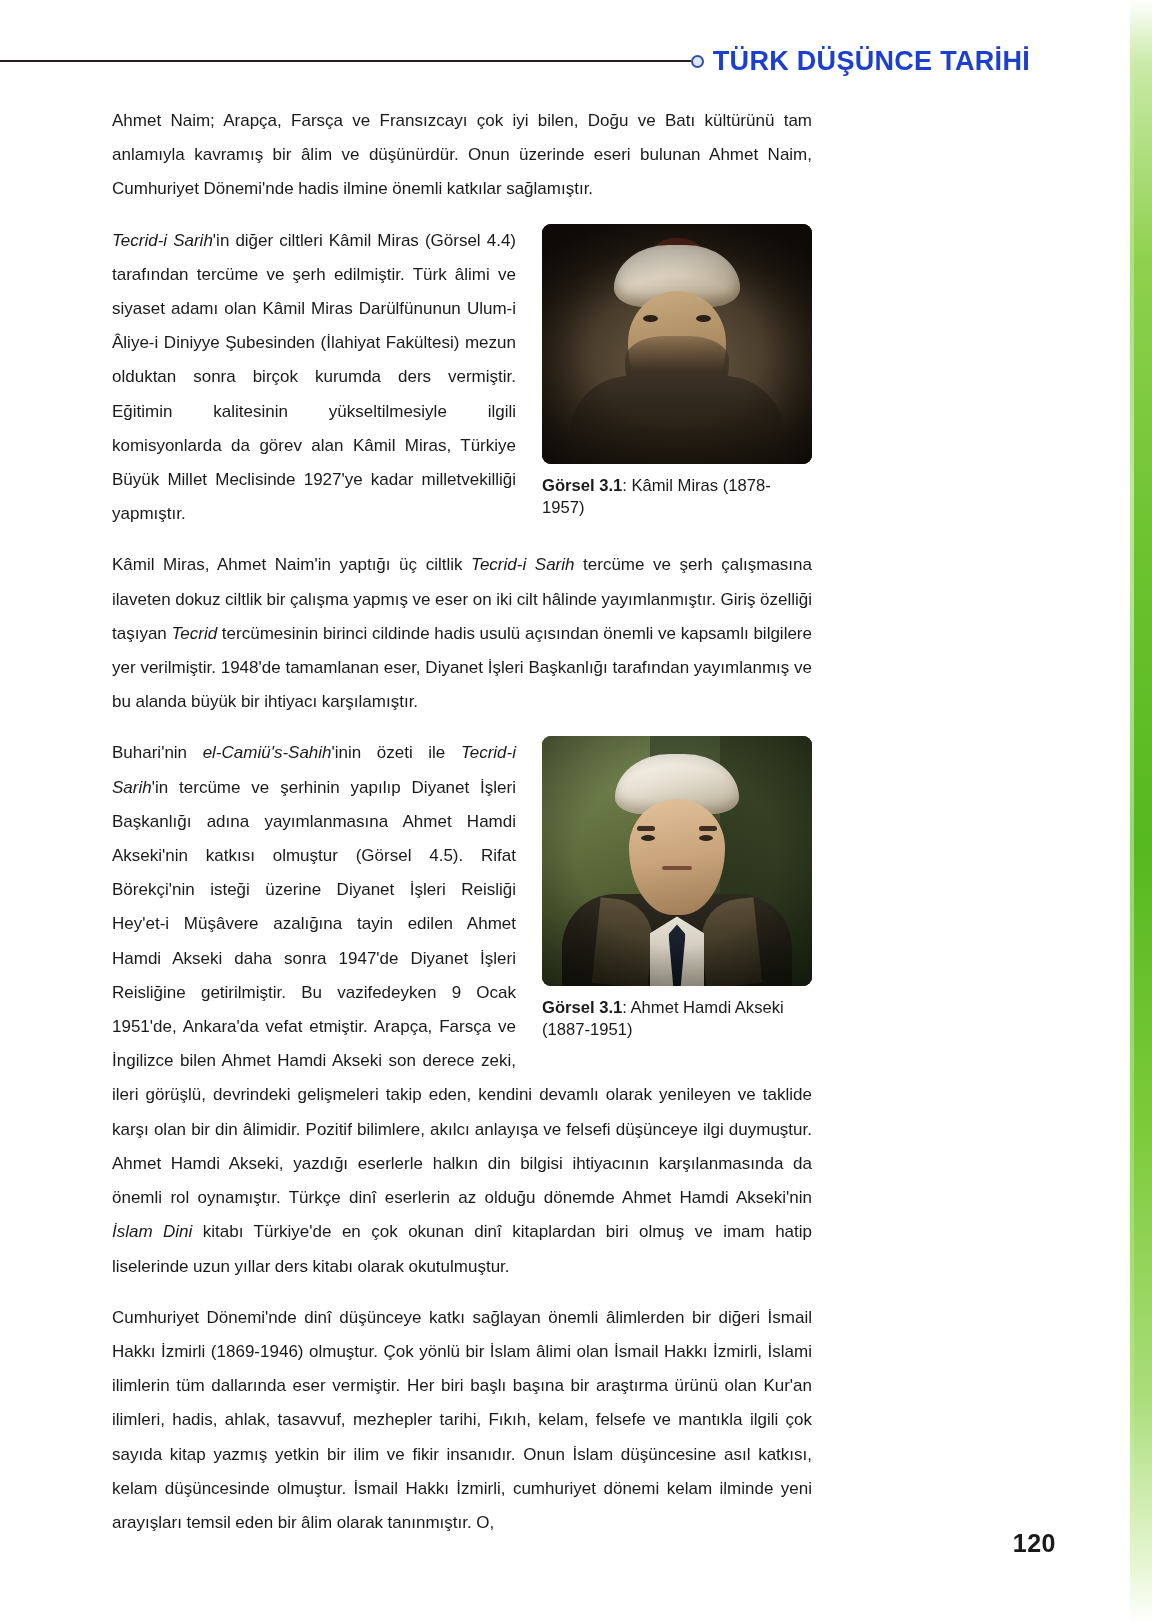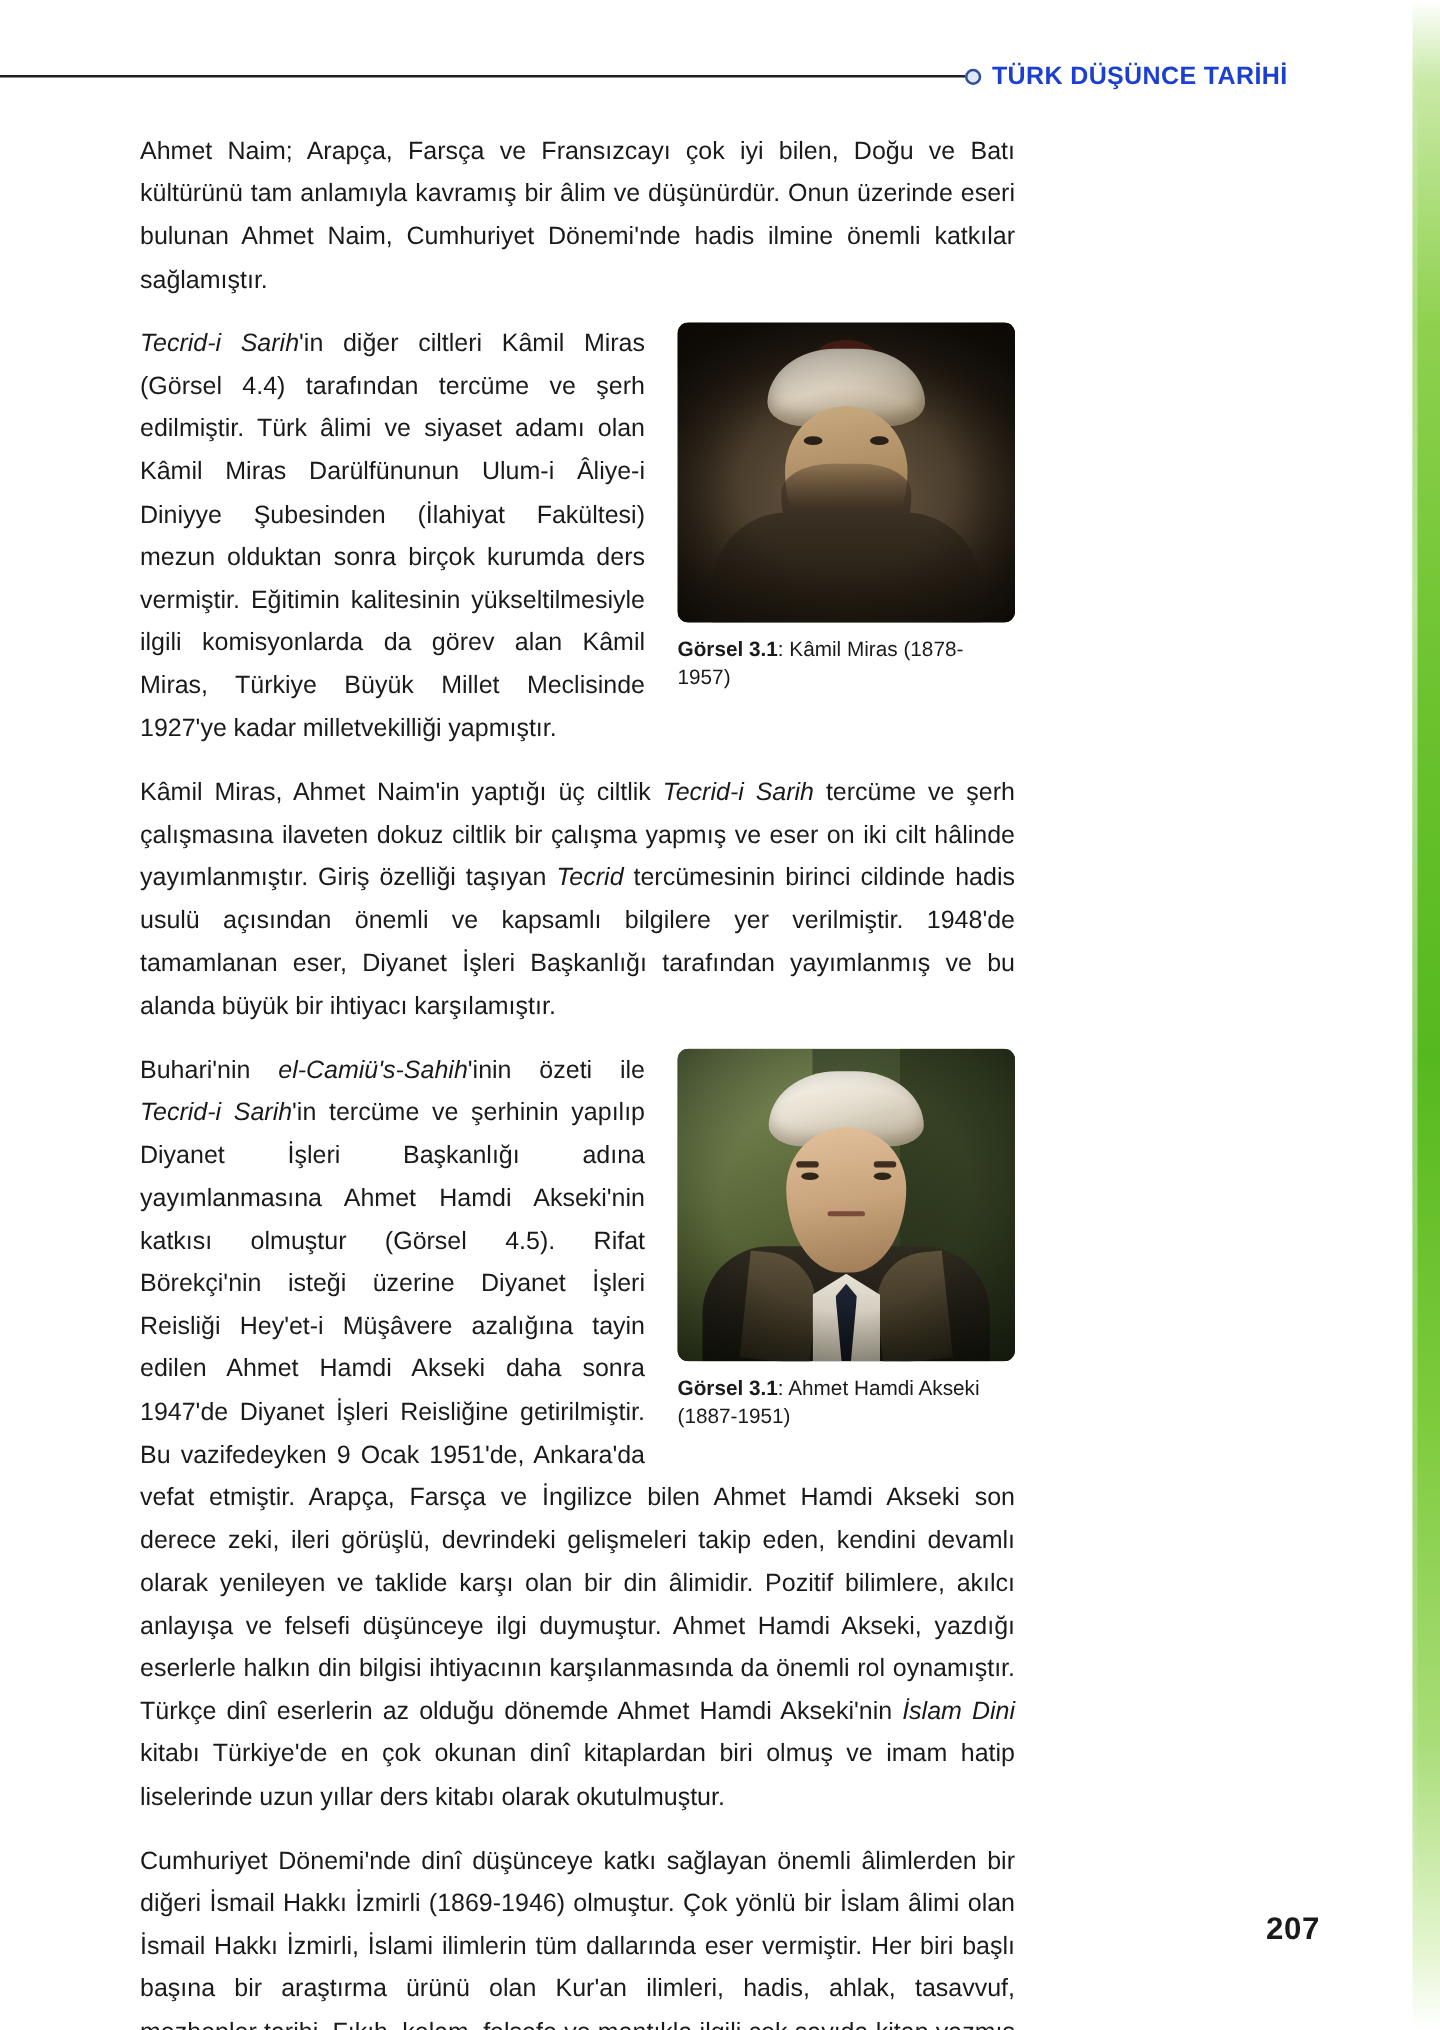--- a/index.html
+++ b/index.html
@@ -71,38 +71,38 @@
     flex: 0 0 auto;
     width: 13px;
     height: 13px;
     border-radius: 50%;
     border: 2.5px solid #2f4e9e;
     background: #dfe8fa;
     margin: 0 9px 0 0;
   }
   .header-title {
     flex: 0 0 auto;
-    font-size: 20px;
+    font-size: 27px;
     font-weight: bold;
     letter-spacing: 0.3px;
     color: #1b3fd0;
     padding-right: 96px;
     white-space: nowrap;
   }
 
   
   .content {
     position: absolute;
     top: 104px;
     left: 112px;
     width: 700px;
   }
 
   p.body-par {
-    font-size: 20px;
+    font-size: 17px;
     line-height: 34.2px;
     color: #1a1a1a;
     text-align: justify;
     text-justify: inter-word;
     margin-bottom: 17px;
     hyphens: manual;
     word-spacing: -0.2px;
   }
   p.body-par:last-child { margin-bottom: 0; }
 
@@ -405,15 +405,15 @@
         <b>Görsel 3.1</b><span>: Ahmet Hamdi Akseki (1887-1951)</span>
       </div>
     </div>
 
     <p class="body-par"><span>Buhari'nin </span><em>el-Camiü's-Sahih</em><span>'inin özeti ile </span><em>Tecrid-i Sarih</em><span>'in tercüme ve şerhinin yapılıp Diyanet İşleri Başkanlığı adına yayımlanmasına Ahmet Hamdi Akseki'nin katkısı olmuştur (Görsel 4.5). Rifat Börekçi'nin isteği üzerine Diyanet İşleri Reisliği Hey'et-i Müşâvere azalığına tayin edilen Ahmet Hamdi Akseki daha sonra 1947'de Diyanet İşleri Reisliğine getirilmiştir. Bu vazifedeyken 9 Ocak 1951'de, Ankara'da vefat etmiştir. Arapça, Farsça ve İngilizce bilen Ahmet Hamdi Akseki son derece zeki, ileri görüşlü, devrindeki gelişmeleri takip eden, kendini devamlı olarak yenileyen ve taklide karşı olan bir din âlimidir. Pozitif bilimlere, akılcı anlayışa ve felsefi düşünceye ilgi duymuştur. Ahmet Hamdi Akseki, yazdığı eserlerle halkın din bilgisi ihtiyacının karşılanmasında da önemli rol oynamıştır. Türkçe dinî eserlerin az olduğu dönemde Ahmet Hamdi Akseki'nin </span><em>İslam Dini</em><span> kitabı Türkiye'de en çok okunan dinî kitaplardan biri olmuş ve imam hatip liselerinde uzun yıllar ders kitabı olarak okutulmuştur.</span></p>
 
     <p class="body-par"><span>Cumhuriyet Dönemi'nde dinî düşünceye katkı sağlayan önemli âlimlerden bir diğeri İsmail Hakkı İzmirli (1869-1946) olmuştur.  Çok yönlü bir İslam âlimi olan İsmail Hakkı İzmirli, İslami ilimlerin tüm dallarında eser vermiştir. Her biri başlı başına bir araştırma ürünü olan Kur'an ilimleri, hadis, ahlak, tasavvuf, mezhepler tarihi, Fıkıh, kelam, felsefe ve mantıkla ilgili çok sayıda kitap yazmış yetkin bir ilim ve fikir insanıdır. Onun İslam düşüncesine asıl katkısı, kelam düşüncesinde olmuştur.  İsmail Hakkı İzmirli, cumhuriyet dönemi kelam ilminde yeni arayışları temsil eden bir âlim olarak tanınmıştır. O, </span></p>
 
   </div>
 
-  <div class="page-number">207</div>
+  <div class="page-number">120</div>
 
 </div>
 
 </body></html>

